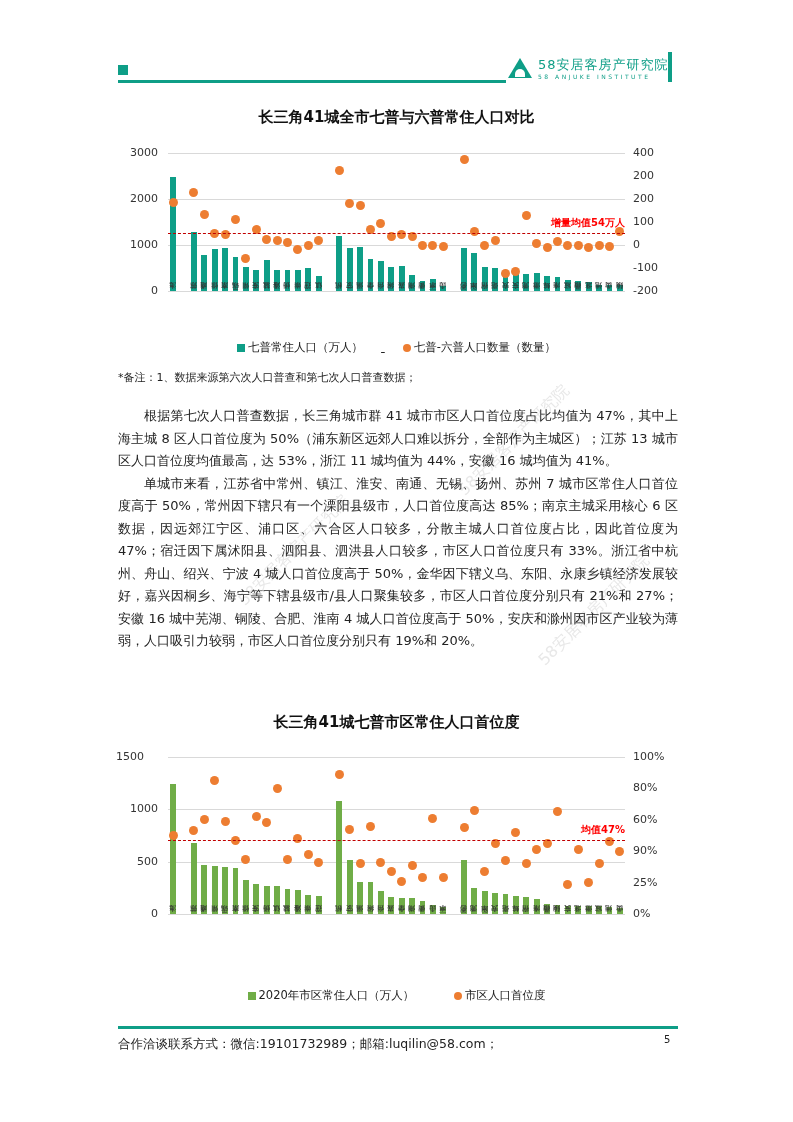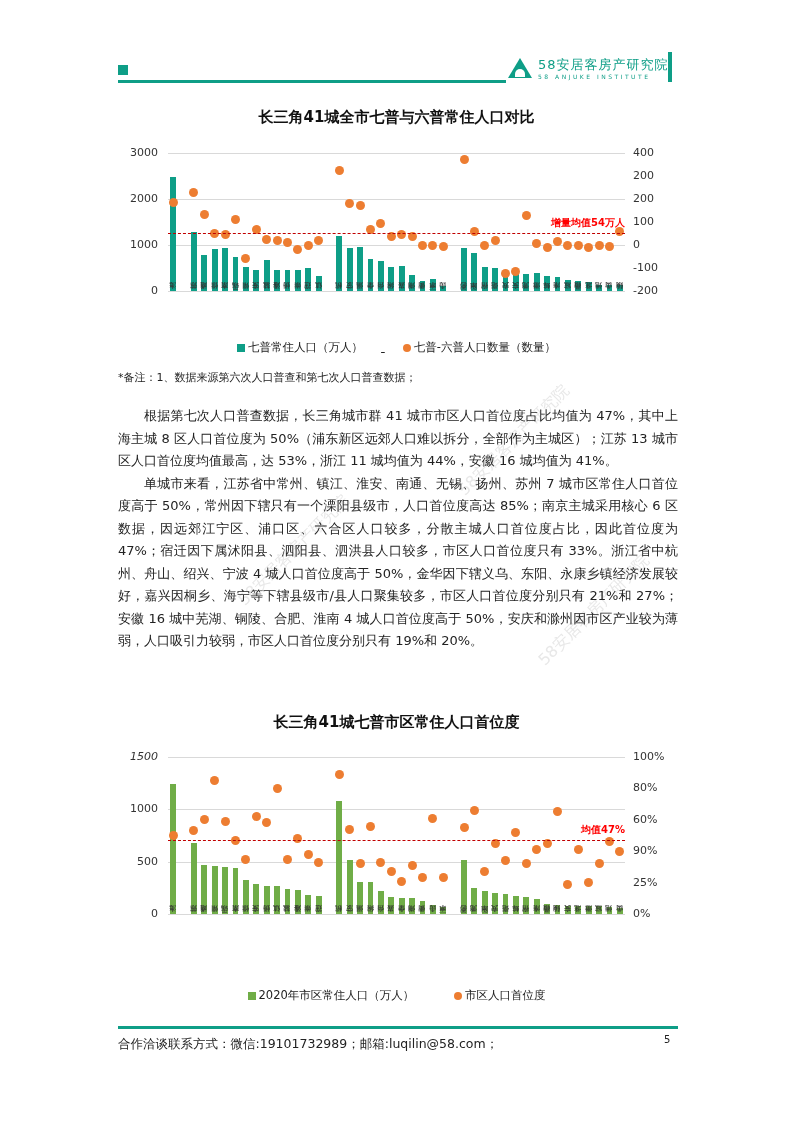--- a/index.html
+++ b/index.html
@@ -212,21 +212,21 @@
 
 <div class="chart-title" style="top:713px;">长三角41城七普市区常住人口首位度</div>
 <div class="chart" id="chart2" style="left:0;top:0;width:793px;height:1000px;">
     <div class="gridline" style="left: 168px; top: 914px; width: 457px;"></div>
     <div class="ytick" style="left: 118px; top: 907px; width: 40px; text-align: right;">0</div>
     <div class="gridline" style="left: 168px; top: 861.667px; width: 457px;"></div>
     <div class="ytick" style="left: 118px; top: 854.667px; width: 40px; text-align: right;">500</div>
     <div class="gridline" style="left: 168px; top: 809.333px; width: 457px;"></div>
     <div class="ytick" style="left: 118px; top: 802.333px; width: 40px; text-align: right;">1000</div>
     <div class="gridline" style="left: 168px; top: 757px; width: 457px;"></div>
-    <div class="ytick" style="left: 124px; top: 750px; width: 40px; text-align: center; font-style: italic;">1500</div>
+    <div class="ytick" style="left: 104px; top: 750px; width: 40px; text-align: right;">1500</div>
     <div class="ytick" style="left: 633px; top: 907px;">0%</div>
     <div class="ytick" style="left: 633px; top: 875.6px;">25%</div>
     <div class="ytick" style="left: 633px; top: 844.2px;">90%</div>
     <div class="ytick" style="left: 633px; top: 812.8px;">60%</div>
     <div class="ytick" style="left: 633px; top: 781.4px;">80%</div>
     <div class="ytick" style="left: 633px; top: 750px;">100%</div>
     <div class="bar" style="left: 170.285px; top: 784.213px; width: 5.81636px; height: 129.787px; background: rgb(112, 173, 71);"></div>
     <div class="dot" style="left: 168.693px; top: 831px;"></div>
     <div class="xlabel" style="left: 169.193px; top: 918px;">上海</div>
     <div class="bar" style="left: 191.058px; top: 843.35px; width: 5.81636px; height: 70.65px; background: rgb(112, 173, 71);"></div>

